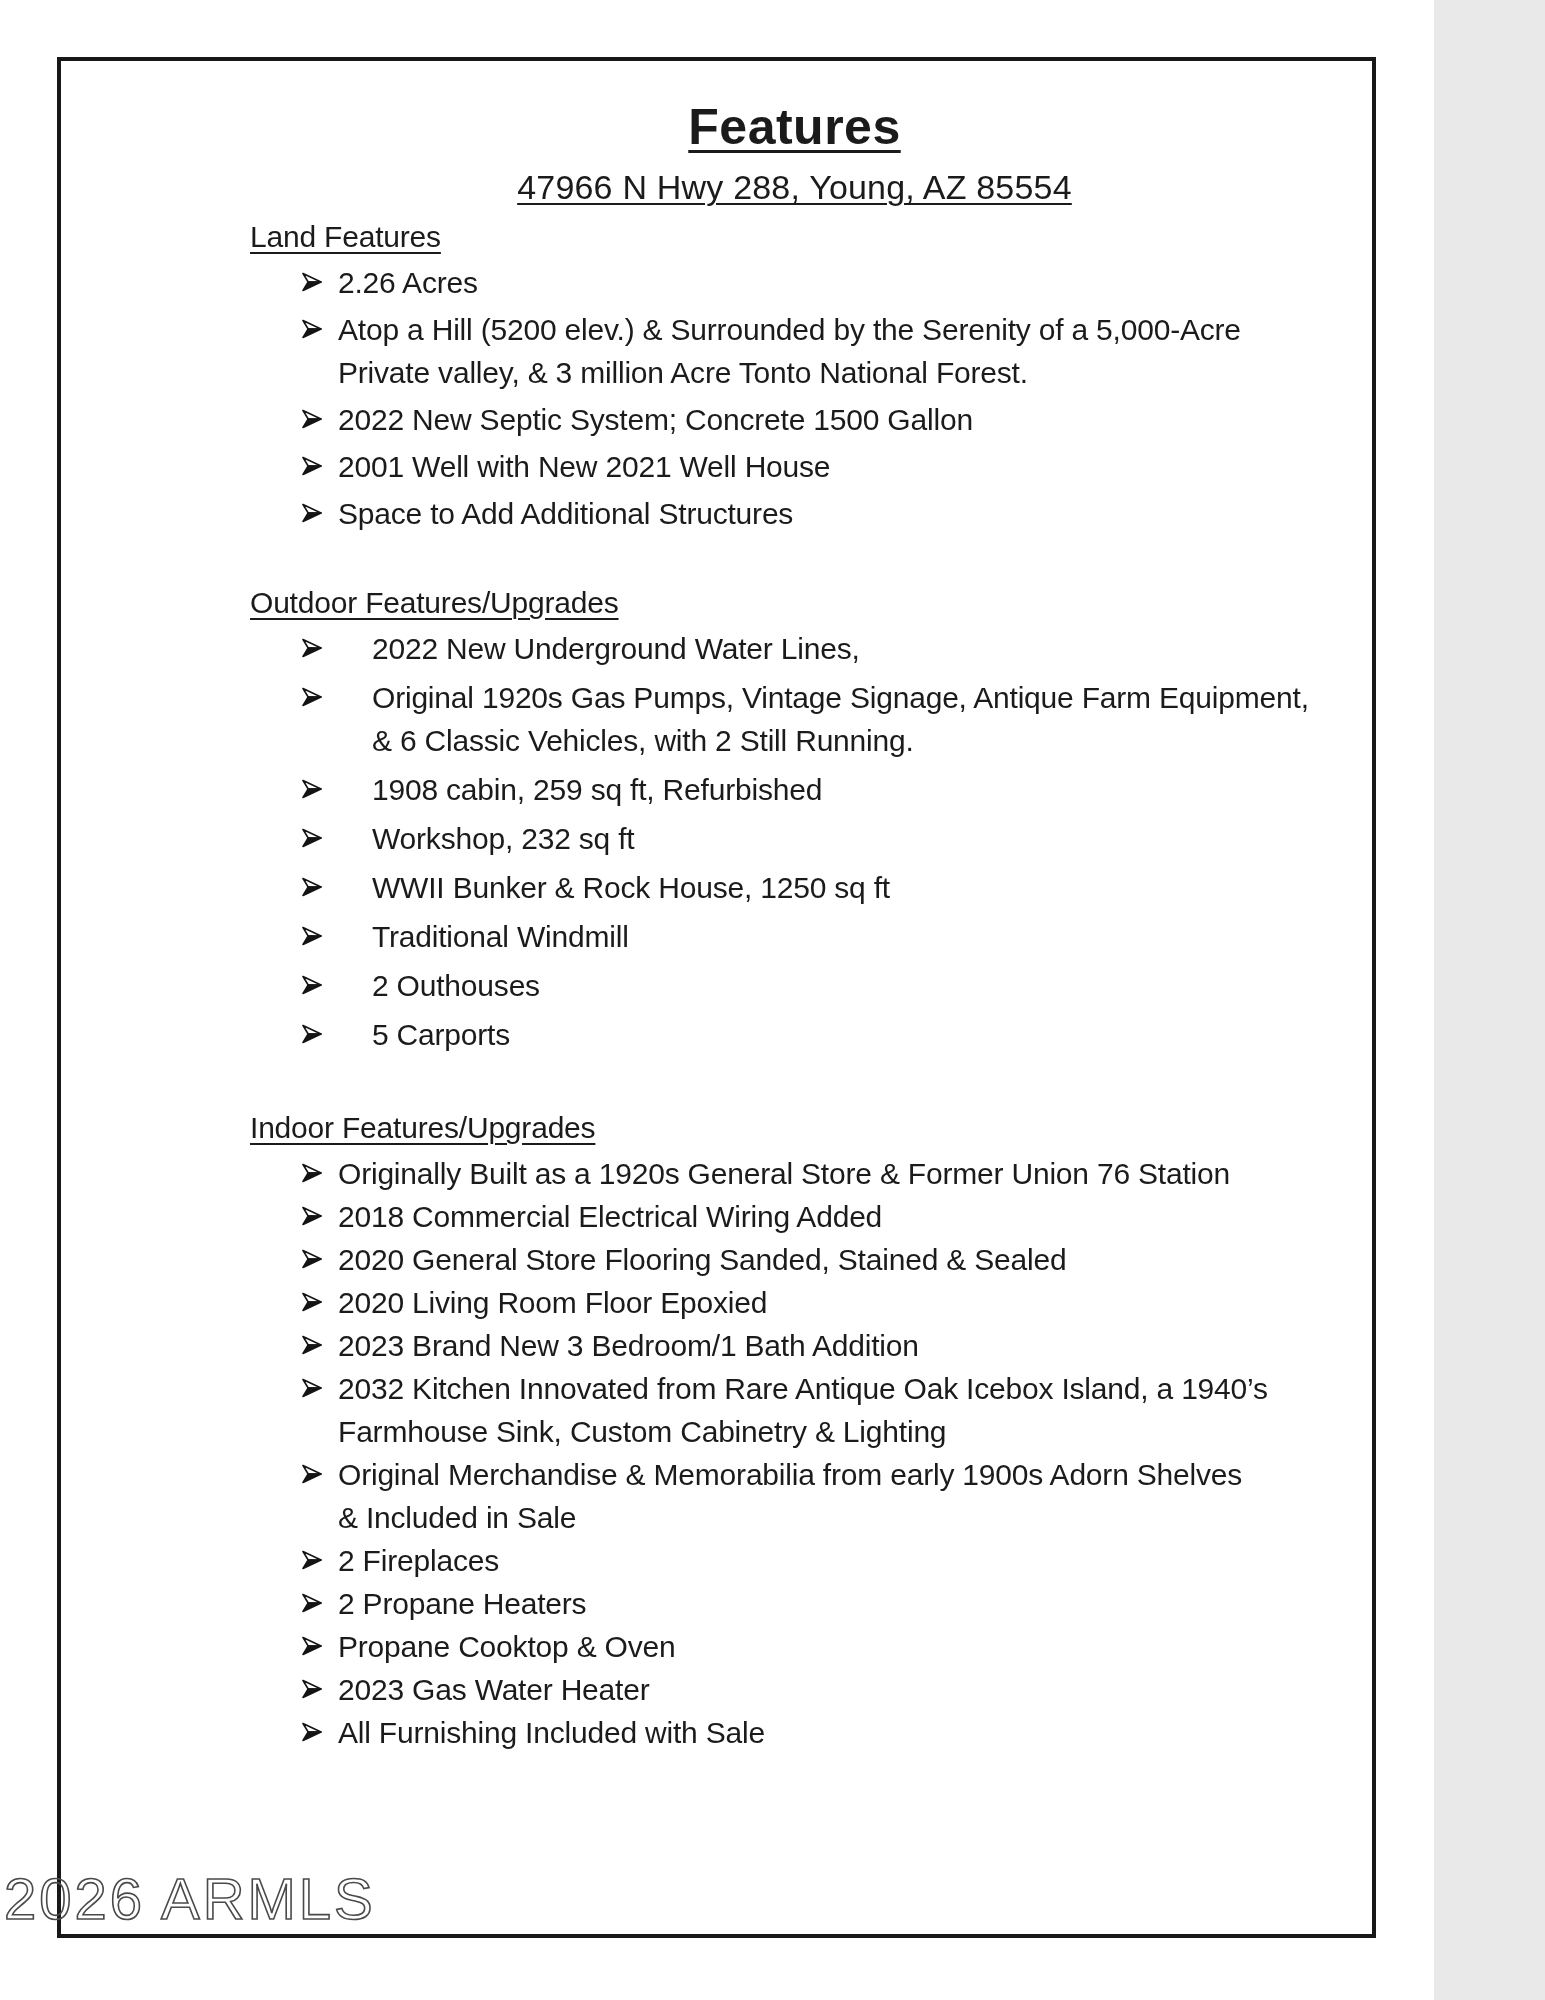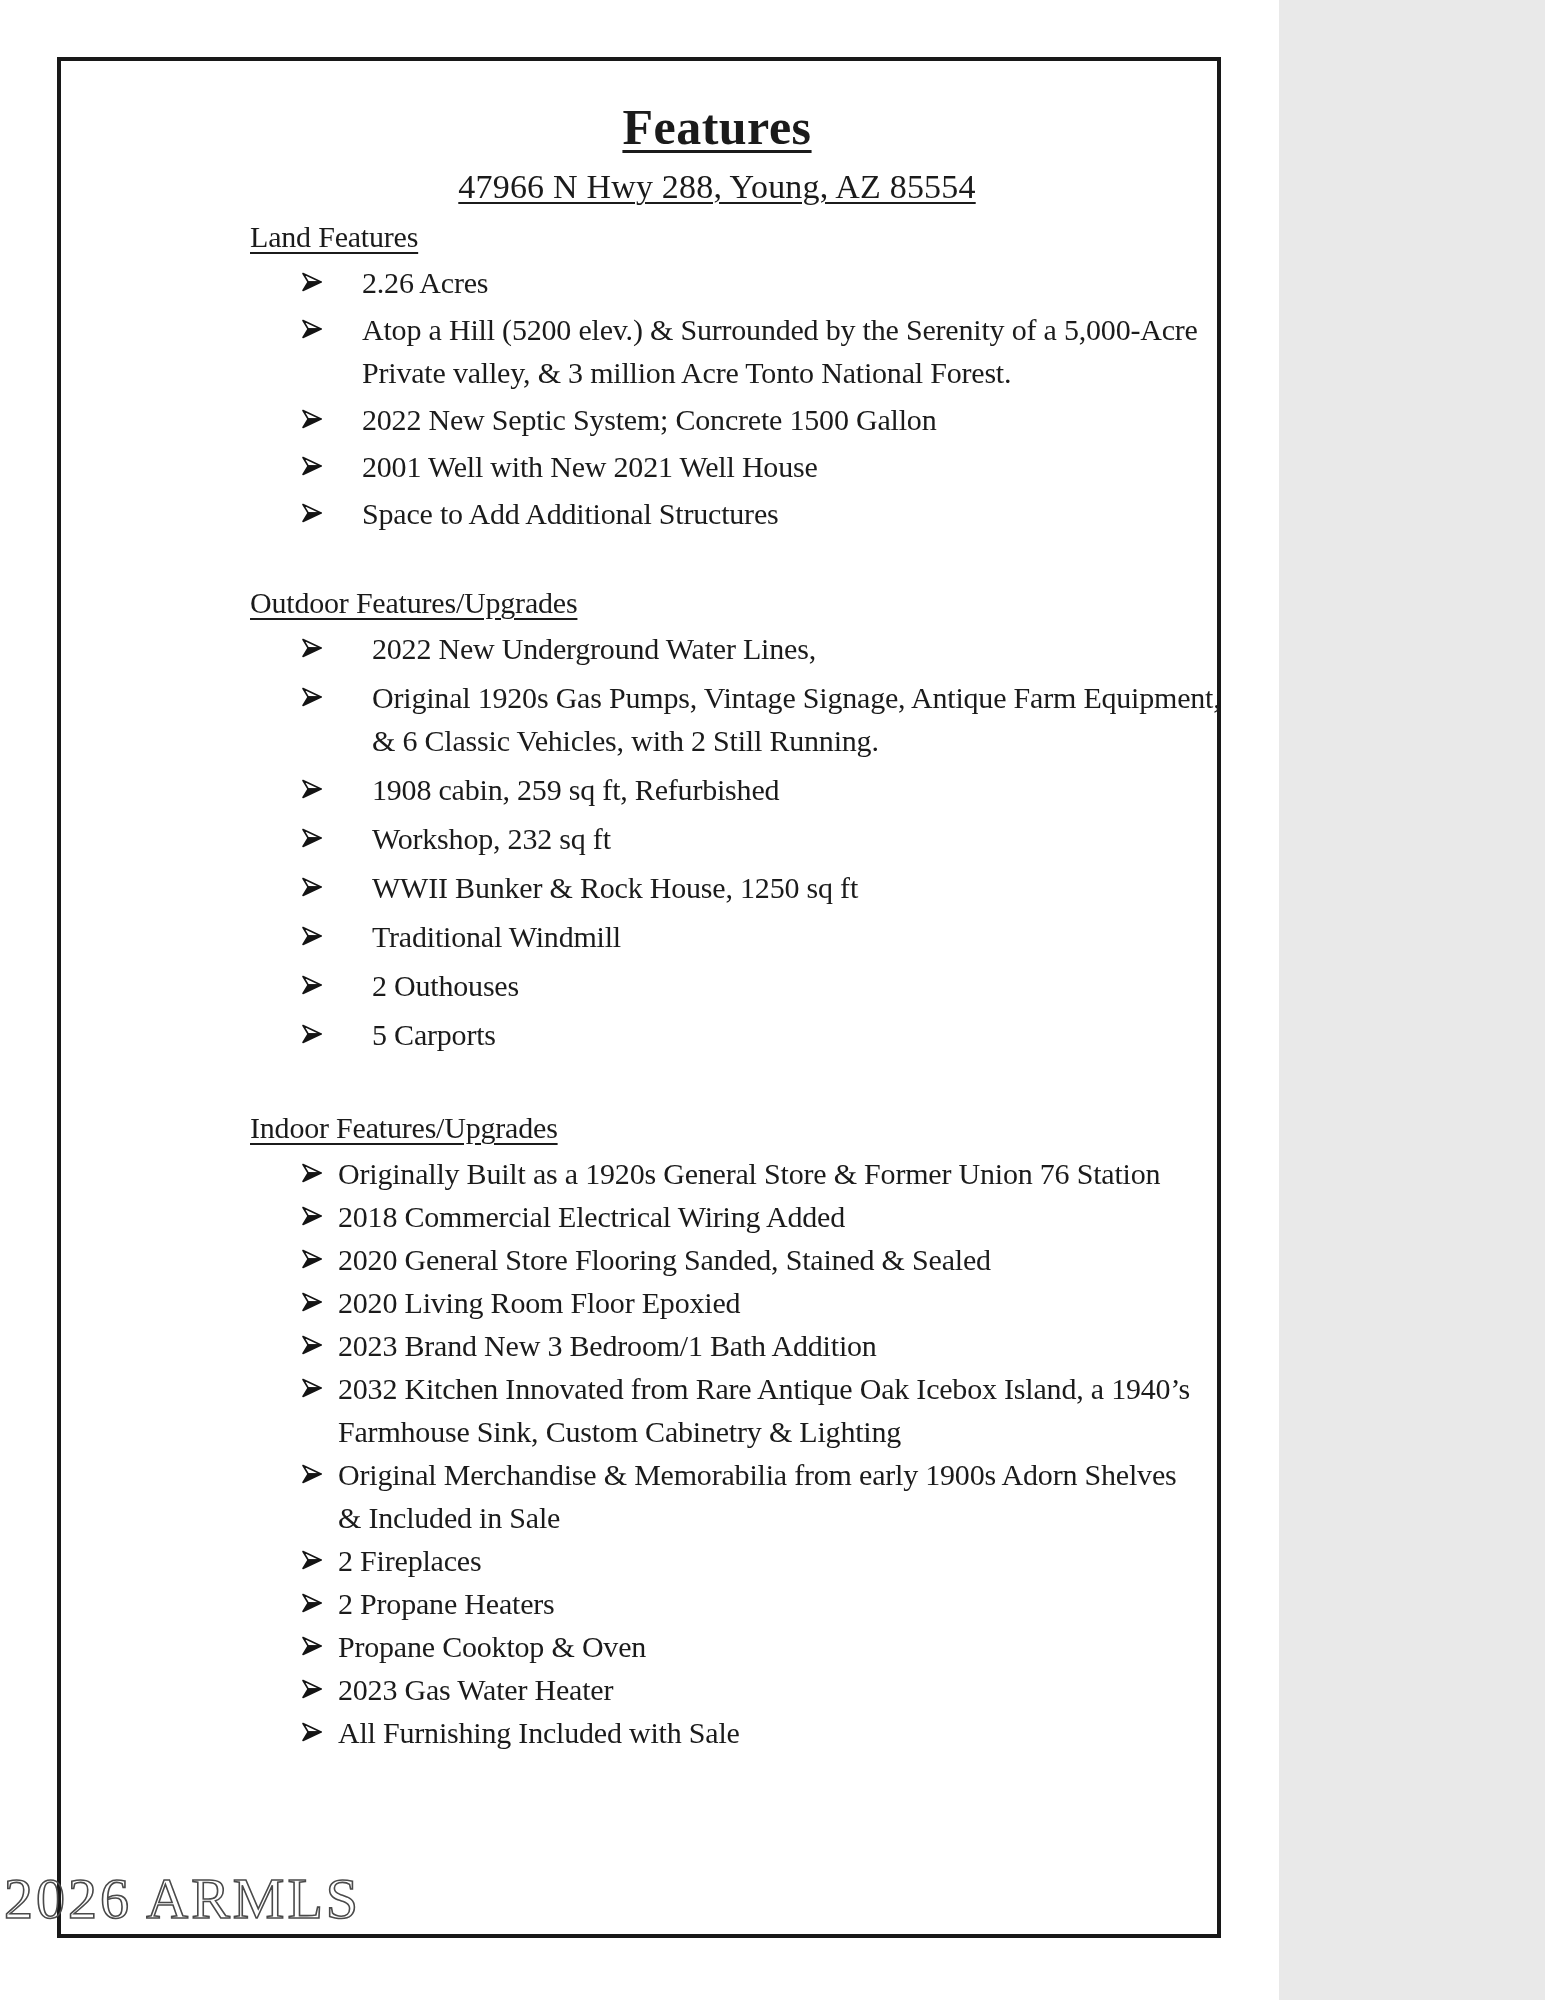--- a/index.html
+++ b/index.html
@@ -2,24 +2,24 @@
 <html><head>
 <meta charset="utf-8">
 <style>
   html, body {
     margin: 0;
     padding: 0;
     background: #e9e9e9;
   }
   .page {
     position: relative;
-    width: 1279px;
+    width: 1434px;
     height: 2000px;
     background: #ffffff;
-    font-family: Liberation Serif, serif;
+    font-family: Liberation Sans, sans-serif;
     color: #1b1b1b;
     overflow: hidden;
   }
   .page-border {
     position: absolute;
     left: 57px;
     top: 57px;
     right: 58px;
     bottom: 62px;
     border: 4px solid #181818;
@@ -70,21 +70,21 @@
   .section-heading { margin-bottom: 6px; }
   ul.items {
     list-style: none;
     margin: 0;
     padding: 0;
   }
   li.item {
     display: flex;
     align-items: flex-start;
   }
-  .section-0 li.item { margin-bottom: 4px; gap: 24px; }
+  .section-0 li.item { margin-bottom: 4px; }
   .section-1 li.item { margin-bottom: 6px; gap: 34px; }
   .section-2 li.item { margin-bottom: 0px; }
   .bullet {
     flex: none;
     width: 24px;
     height: 24px;
     margin-left: 50px;
     margin-right: 14px;
     margin-top: 9px;
   }

